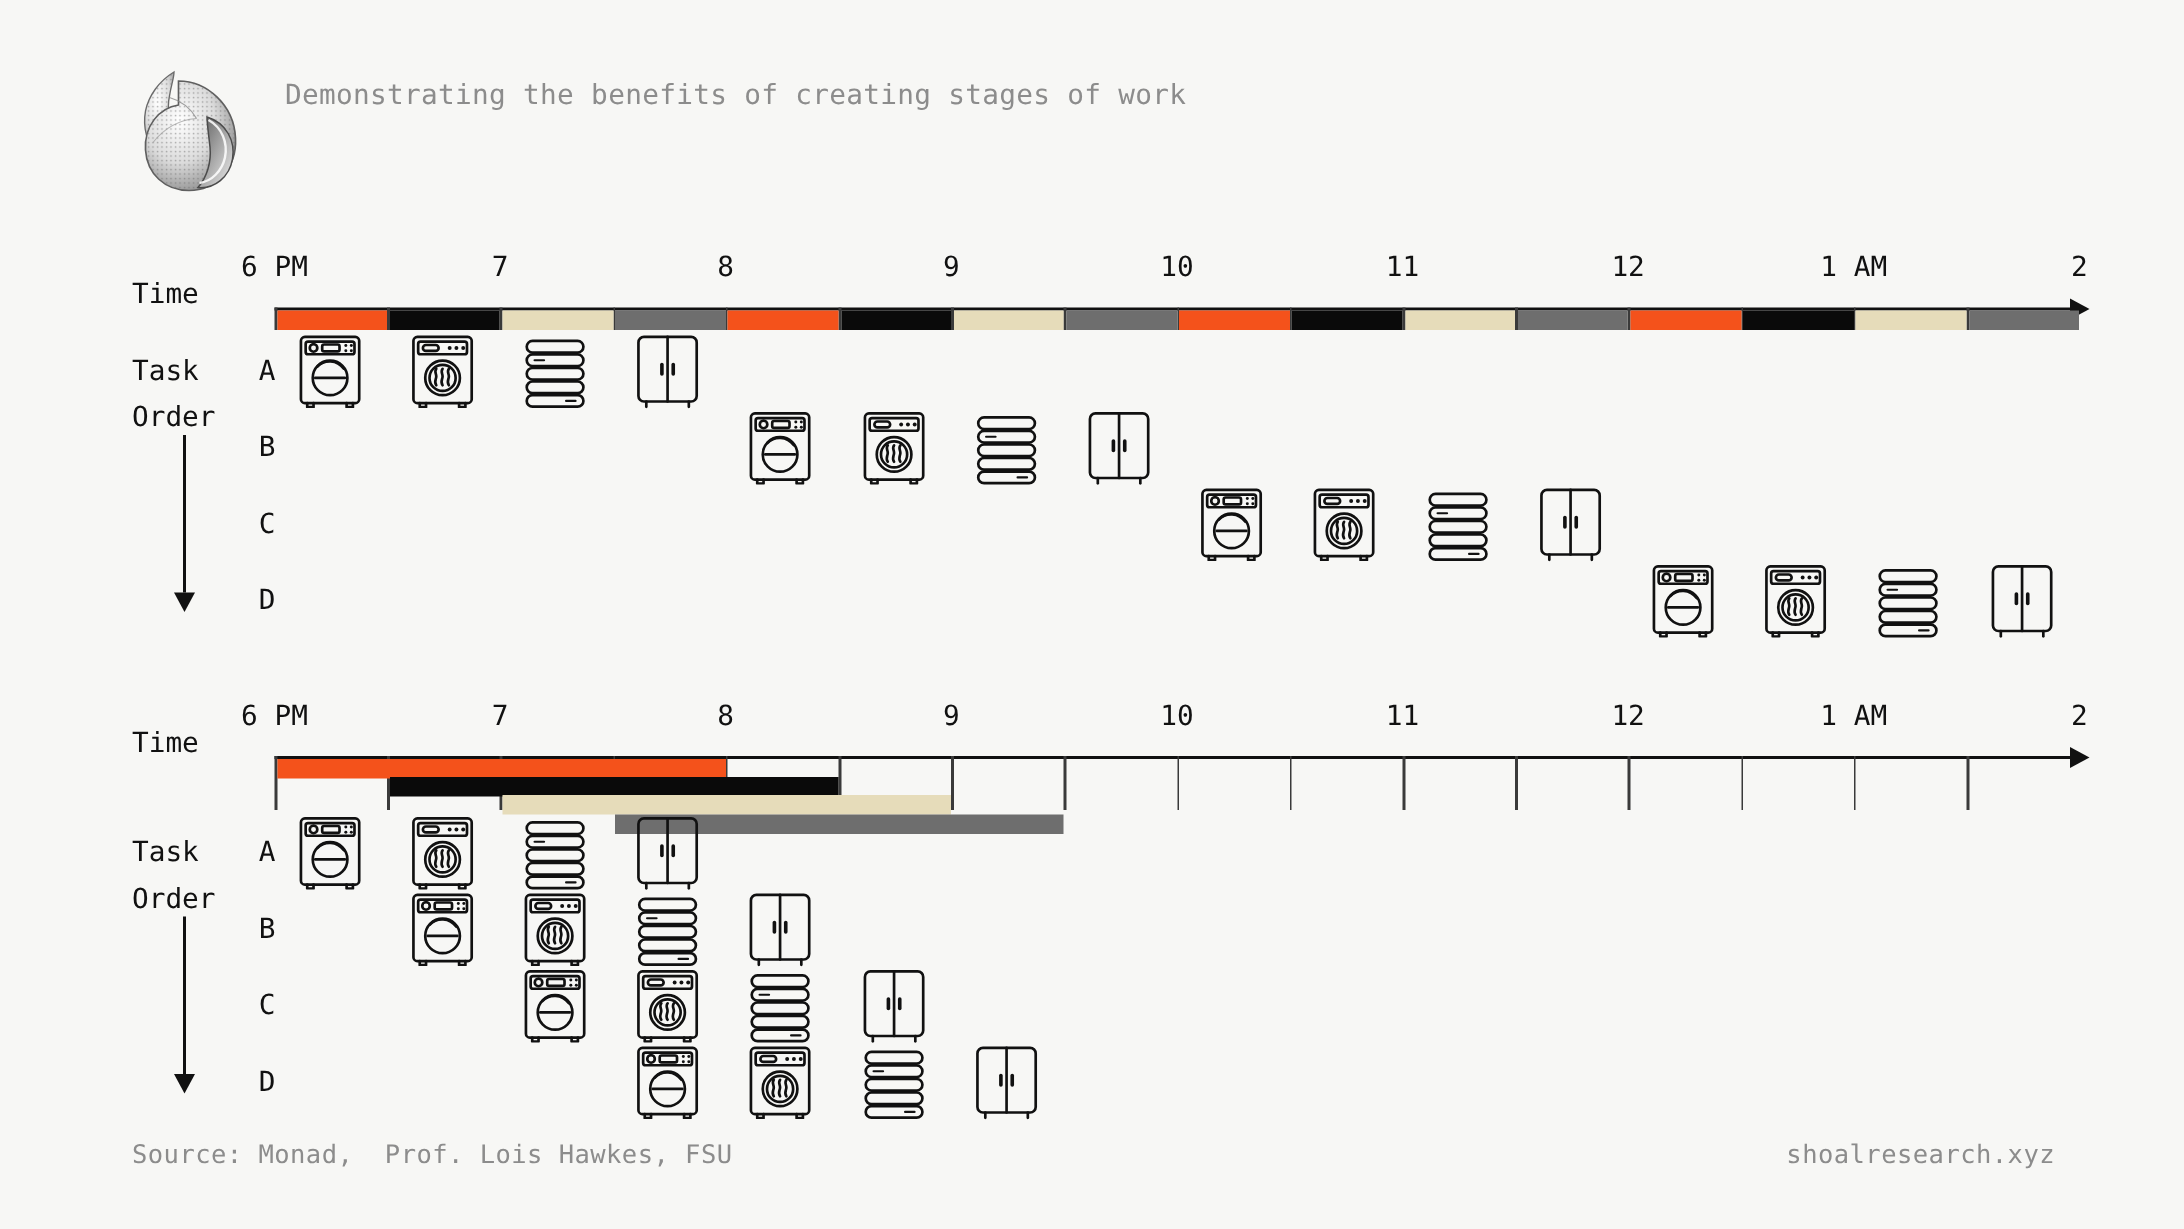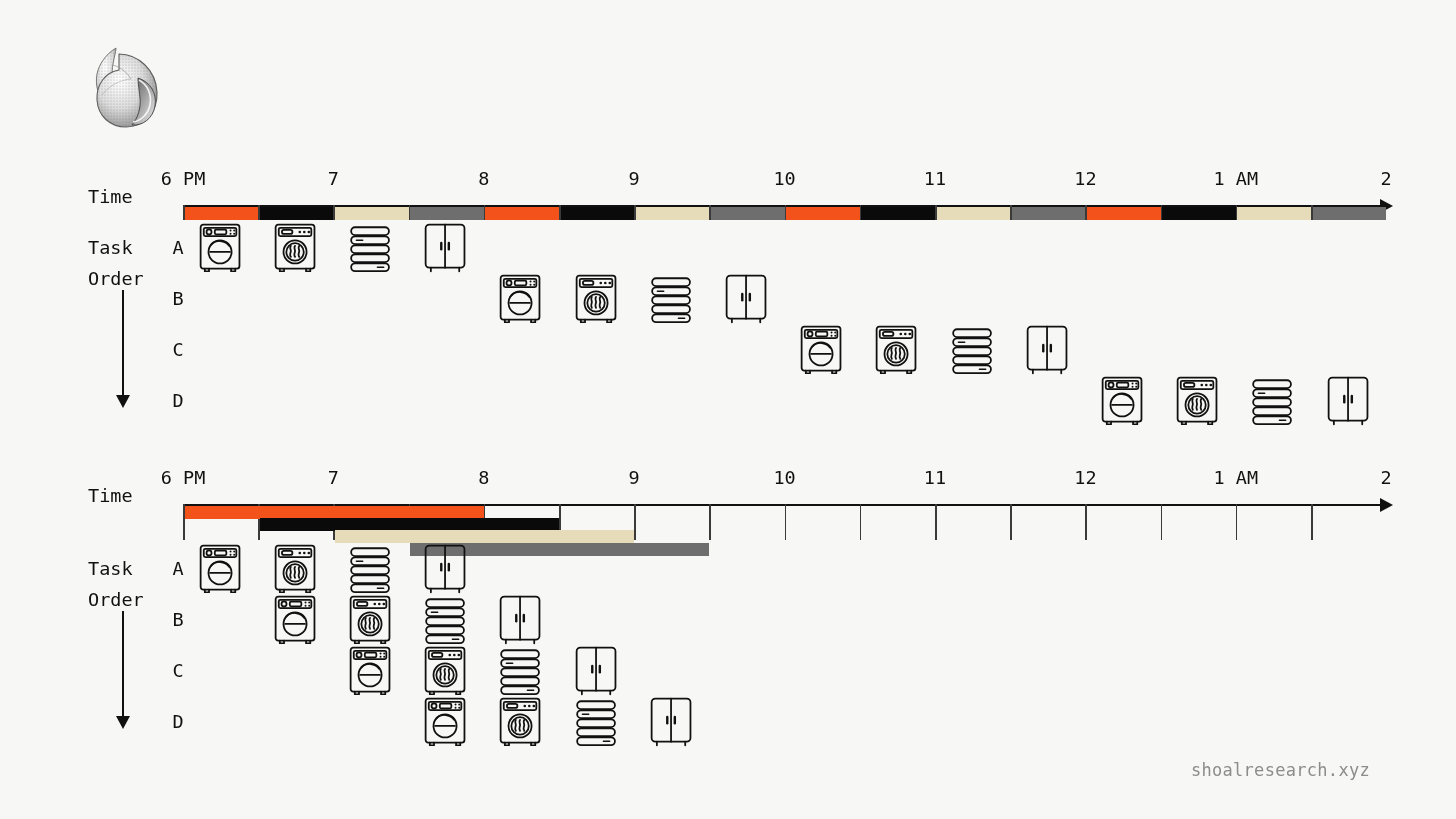--- a/index.html
+++ b/index.html
@@ -90,20 +90,21 @@
         <path d="M33 14 C52 14 70 30 71 52 C72 72 58 87 40 87 C24 87 12 76 11 60 C10 44 20 32 33 30 Z" fill="url(#dots)"></path>
 
         <path d="M52 38 C65 42 71 54 69 66 C67 78 57 86 46 85 C52 78 55 68 54 58 C53 49 52 42 52 38 Z" fill="url(#aperture)" stroke="#4b4b4b" stroke-width="1"></path>
         <path d="M53 40 C62 45 66 55 64 65 C62 74 55 81 47 82" fill="none" stroke="#ffffff" stroke-width="1.6" opacity="0.85"></path>
 
         <path d="M27 25 C34 27 41 32 45 39" fill="none" stroke="#8a8a8a" stroke-width="0.8" opacity="0.8"></path>
         <path d="M16 55 C23 46 33 40 45 39" fill="none" stroke="#9a9a9a" stroke-width="0.7" opacity="0.7"></path>
       </svg>
     </div>
     <div class="titles">
+      <div class="subtitle">Demonstrating the benefits of creating stages of work</div>
     </div>
   </div>
 
   <div class="chart" id="chart0">
       <div class="axisline" style="left:183px;top:205px;width:1197px;"></div>
       <div class="arrowhead" style="left:1380px;top:199px;"></div>
       <div class="axis-label time-label" style="top:186px;">Time</div>
       <div class="ticklab" style="left:183px;top:168px;">6 PM</div>
       <div class="ticklab" style="left:333.4px;top:168px;">7</div>
       <div class="ticklab" style="left:483.8px;top:168px;">8</div>
@@ -635,15 +636,16 @@
           <rect x="2.5" y="2.5" width="37" height="41" rx="3.5"></rect>
           <path d="M21 2.5 v41"></path>
           <path d="M17.4 20 v6" stroke-width="2.3"></path>
           <path d="M24.6 20 v6" stroke-width="2.3"></path>
           <path d="M7.5 43.5 v3.4"></path>
           <path d="M34.5 43.5 v3.4"></path>
         </svg>
       </div>
     </div>
 
+  <div class="footer-left">Source: Monad,  Prof. Lois Hawkes, FSU</div>
   <div class="footer-right">shoalresearch.xyz</div>
 
 </div>
 
 </body></html>

